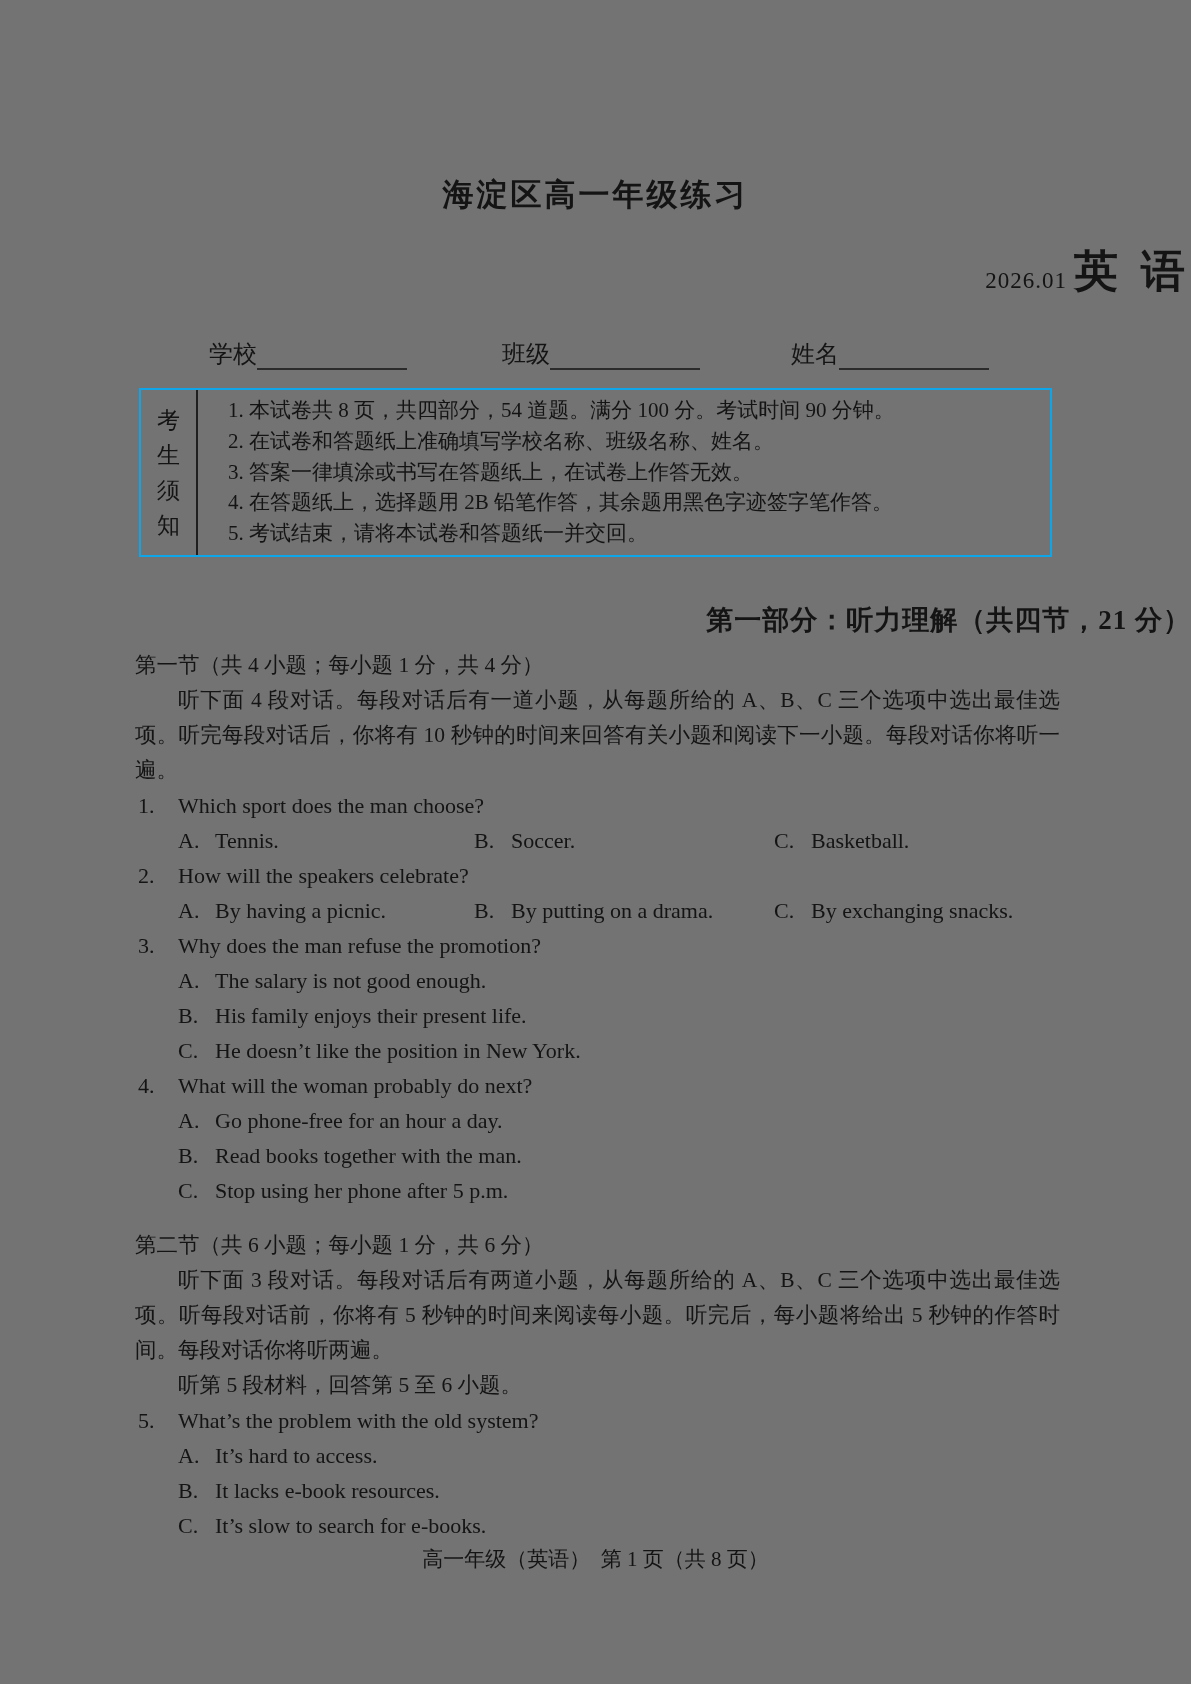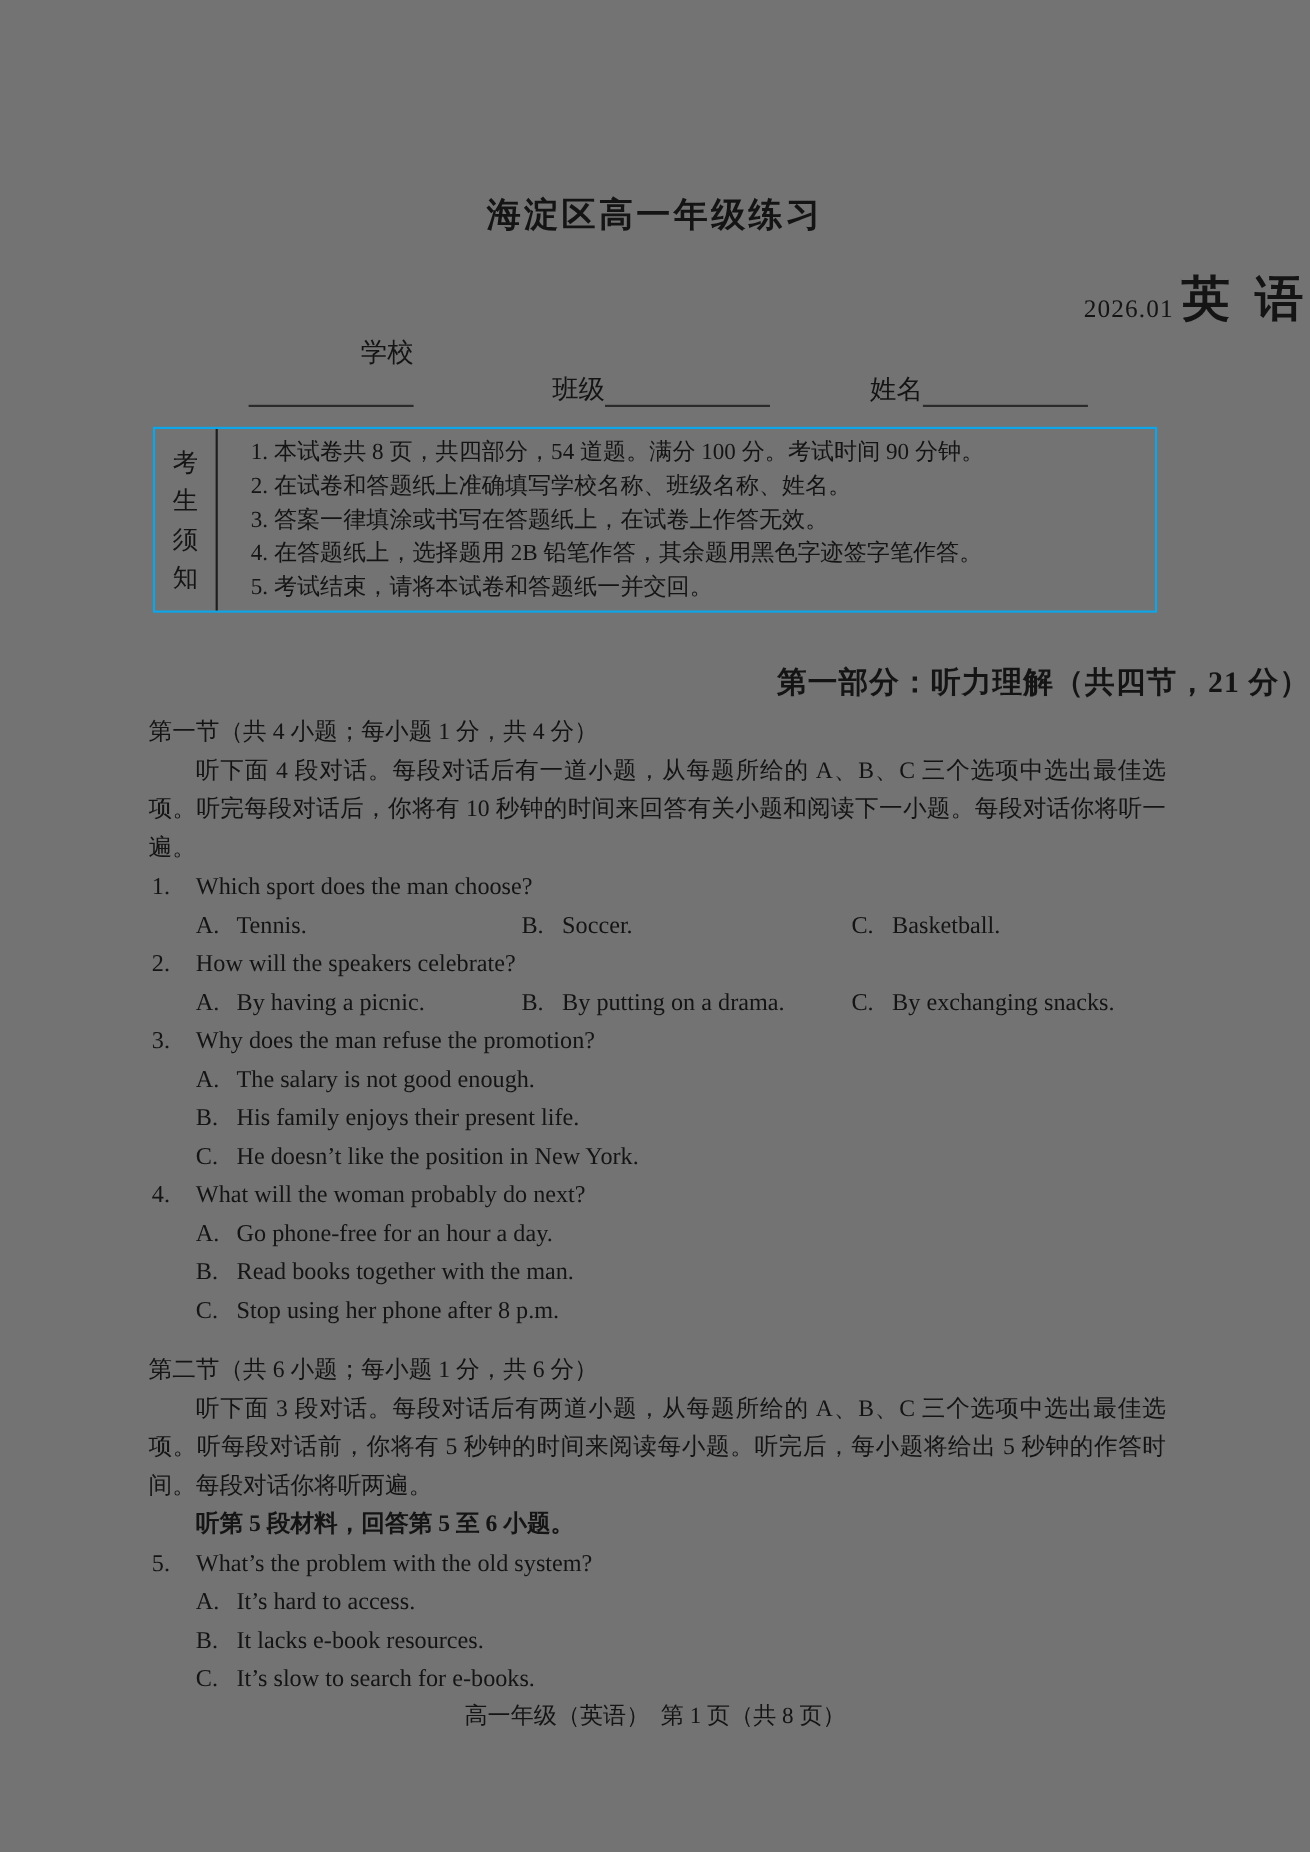--- a/index.html
+++ b/index.html
@@ -17,21 +17,21 @@
   }
   .subject{
     position:absolute;top:242px;left:0;width:100%;
     text-align:right;font-size:44px;font-weight:bold;letter-spacing:6px;
   }
   .date{
     position:absolute;top:268px;right:124px;font-size:23px;letter-spacing:1px;
   }
   .fill-line{position:absolute;top:334px;left:0;width:100%;height:36px;font-size:24px;}
   .fill-group{position:absolute;bottom:0;display:flex;align-items:flex-end;}
-  .fg-school{left:226px;flex-direction:column;}
+  .fg-school{left:209px;}
   .fg-class{left:502px;}
   .fg-name{left:791px;}
   .fill-label{display:inline-block;}
   .blank{display:inline-block;width:150px;height:32px;border-bottom:2px solid #2b2b2b;}
 
   .notice{
     position:absolute;left:139px;top:388px;width:913px;height:169px;
     border:2px solid #0ea5e9;box-sizing:border-box;display:flex;
   }
   .notice-side{
@@ -44,21 +44,21 @@
   }
   .notice-items{flex:1;padding:5px 18px 0 30px;font-size:21px;line-height:30.8px;}
 
   .part-heading{
     position:absolute;top:602px;left:0;width:100%;
     text-align:right;font-size:27px;font-weight:bold;letter-spacing:1px;
   }
 
   .content{position:absolute;left:135px;top:648px;width:925px;font-size:21.5px;line-height:35px;}
   .para{margin:0;text-indent:43px;text-align:justify;}
-  .note-line{text-indent:43px;font-weight:bold;}
+  .note-line{text-indent:43px;}
   .q-line{font-size:22px;}
   .q-num{display:inline-block;width:40px;padding-left:3px;box-sizing:content-box;}
   .opts-row{display:flex;padding-left:43px;font-size:22px;}
   .opt-a{width:296px;flex:none;}
   .opt-b{width:300px;flex:none;}
   .opt-c{flex:1;}
   .opt-stacked{padding-left:43px;font-size:22px;}
   .opt-label{display:inline-block;width:37px;}
   .sec2-gap{margin-top:20px;}
 
@@ -141,21 +141,21 @@
       <div class="opt-stacked"><span class="opt-label">B.</span><span>His family enjoys their present life.</span></div>
       <div class="opt-stacked"><span class="opt-label">C.</span><span>He doesn’t like the position in New York.</span></div>
     </div>
 
     <div>
       <div class="q-line">
         <span class="q-num">4.</span><span class="q-text">What will the woman probably do next?</span>
       </div>
       <div class="opt-stacked"><span class="opt-label">A.</span><span>Go phone-free for an hour a day.</span></div>
       <div class="opt-stacked"><span class="opt-label">B.</span><span>Read books together with the man.</span></div>
-      <div class="opt-stacked"><span class="opt-label">C.</span><span>Stop using her phone after 8 p.m.</span></div>
+      <div class="opt-stacked"><span class="opt-label">C.</span><span>Stop using her phone after 5 p.m.</span></div>
     </div>
 
     <div class="sec-title sec2-gap">第二节（共 6 小题；每小题 1 分，共 6 分）</div>
     <p class="para">听下面 3 段对话。每段对话后有两道小题，从每题所给的 A、B、C 三个选项中选出最佳选项。听每段对话前，你将有 5 秒钟的时间来阅读每小题。听完后，每小题将给出 5 秒钟的作答时间。每段对话你将听两遍。</p>
     <div class="note-line">听第 5 段材料，回答第 5 至 6 小题。</div>
 
     <div>
       <div class="q-line">
         <span class="q-num">5.</span><span class="q-text">What’s the problem with the old system?</span>
       </div>

